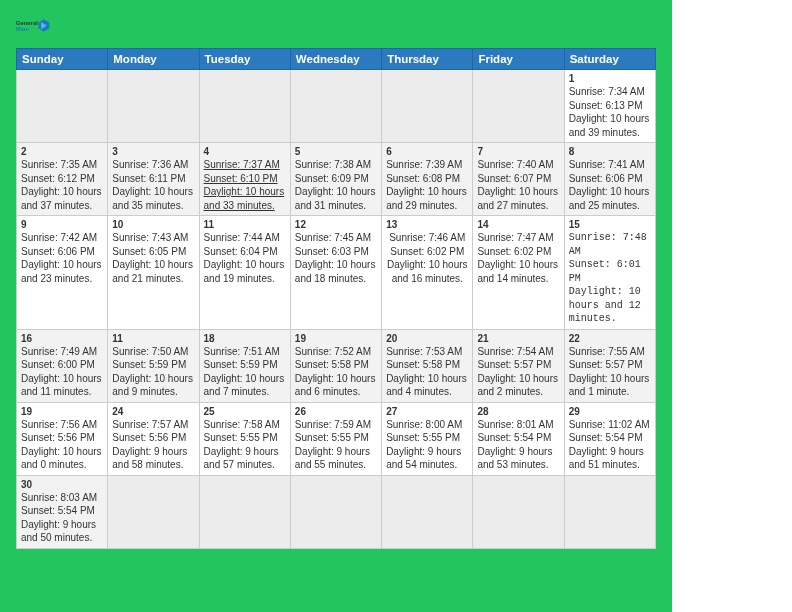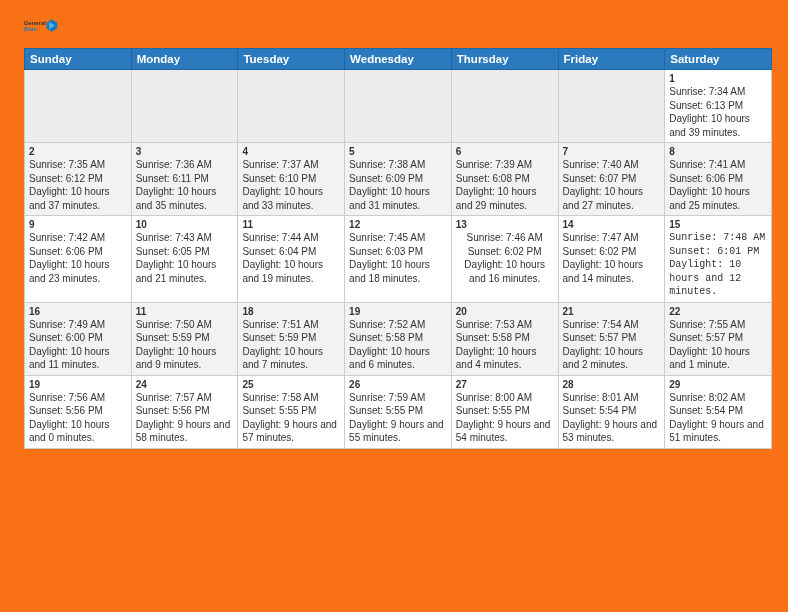--- a/index.html
+++ b/index.html
@@ -4,24 +4,24 @@
   <style>
     * { margin: 0; padding: 0; box-sizing: border-box; }
     body {
       font-family: Arial, sans-serif;
       background: #fff;
       width: 792px;
       height: 612px;
       overflow: hidden;
     }
     .page {
-      width: 788px;
+      width: 672px;
       height: 612px;
-      background: #f97316;
-      padding: 12px 16px 8px 24px;
+      background: #22c55e;
+      padding: 12px 16px 8px 16px;
     }
     .header {
       display: flex;
       align-items: flex-start;
       justify-content: space-between;
       margin-bottom: 8px;
     }
     .logo {
       display: flex;
       align-items: center;
@@ -144,21 +144,21 @@
 Daylight: 10 hours and 37 minutes.</div>
           </td>
           <td>
             <span class="day-number">3</span>
             <div class="day-info" style="white-space: pre-line;">Sunrise: 7:36 AM
 Sunset: 6:11 PM
 Daylight: 10 hours and 35 minutes.</div>
           </td>
           <td>
             <span class="day-number">4</span>
-            <div class="day-info" style="white-space: pre-line;">Sunrise: 7:37 AM
+            <div class="day-info" style="white-space: pre-line; text-decoration: underline;">Sunrise: 7:37 AM
 Sunset: 6:10 PM
 Daylight: 10 hours and 33 minutes.</div>
           </td>
           <td>
             <span class="day-number">5</span>
             <div class="day-info" style="white-space: pre-line;">Sunrise: 7:38 AM
 Sunset: 6:09 PM
 Daylight: 10 hours and 31 minutes.</div>
           </td>
           <td>
@@ -300,20 +300,34 @@
 Daylight: 9 hours and 54 minutes.</div>
           </td>
           <td>
             <span class="day-number">28</span>
             <div class="day-info" style="white-space: pre-line;">Sunrise: 8:01 AM
 Sunset: 5:54 PM
 Daylight: 9 hours and 53 minutes.</div>
           </td>
           <td>
             <span class="day-number">29</span>
-            <div class="day-info" style="white-space: pre-line;">Sunrise: 8:02 AM
+            <div class="day-info" style="white-space: pre-line;">Sunrise: 11:02 AM
 Sunset: 5:54 PM
 Daylight: 9 hours and 51 minutes.</div>
           </td>
+        </tr>
+        <tr>
+          <td>
+            <span class="day-number">30</span>
+            <div class="day-info" style="white-space: pre-line;">Sunrise: 8:03 AM
+Sunset: 5:54 PM
+Daylight: 9 hours and 50 minutes.</div>
+          </td>
+          <td class="empty"></td>
+          <td class="empty"></td>
+          <td class="empty"></td>
+          <td class="empty"></td>
+          <td class="empty"></td>
+          <td class="empty"></td>
         </tr>
       </tbody>
   </table>
 </div>
 
 </body></html>

